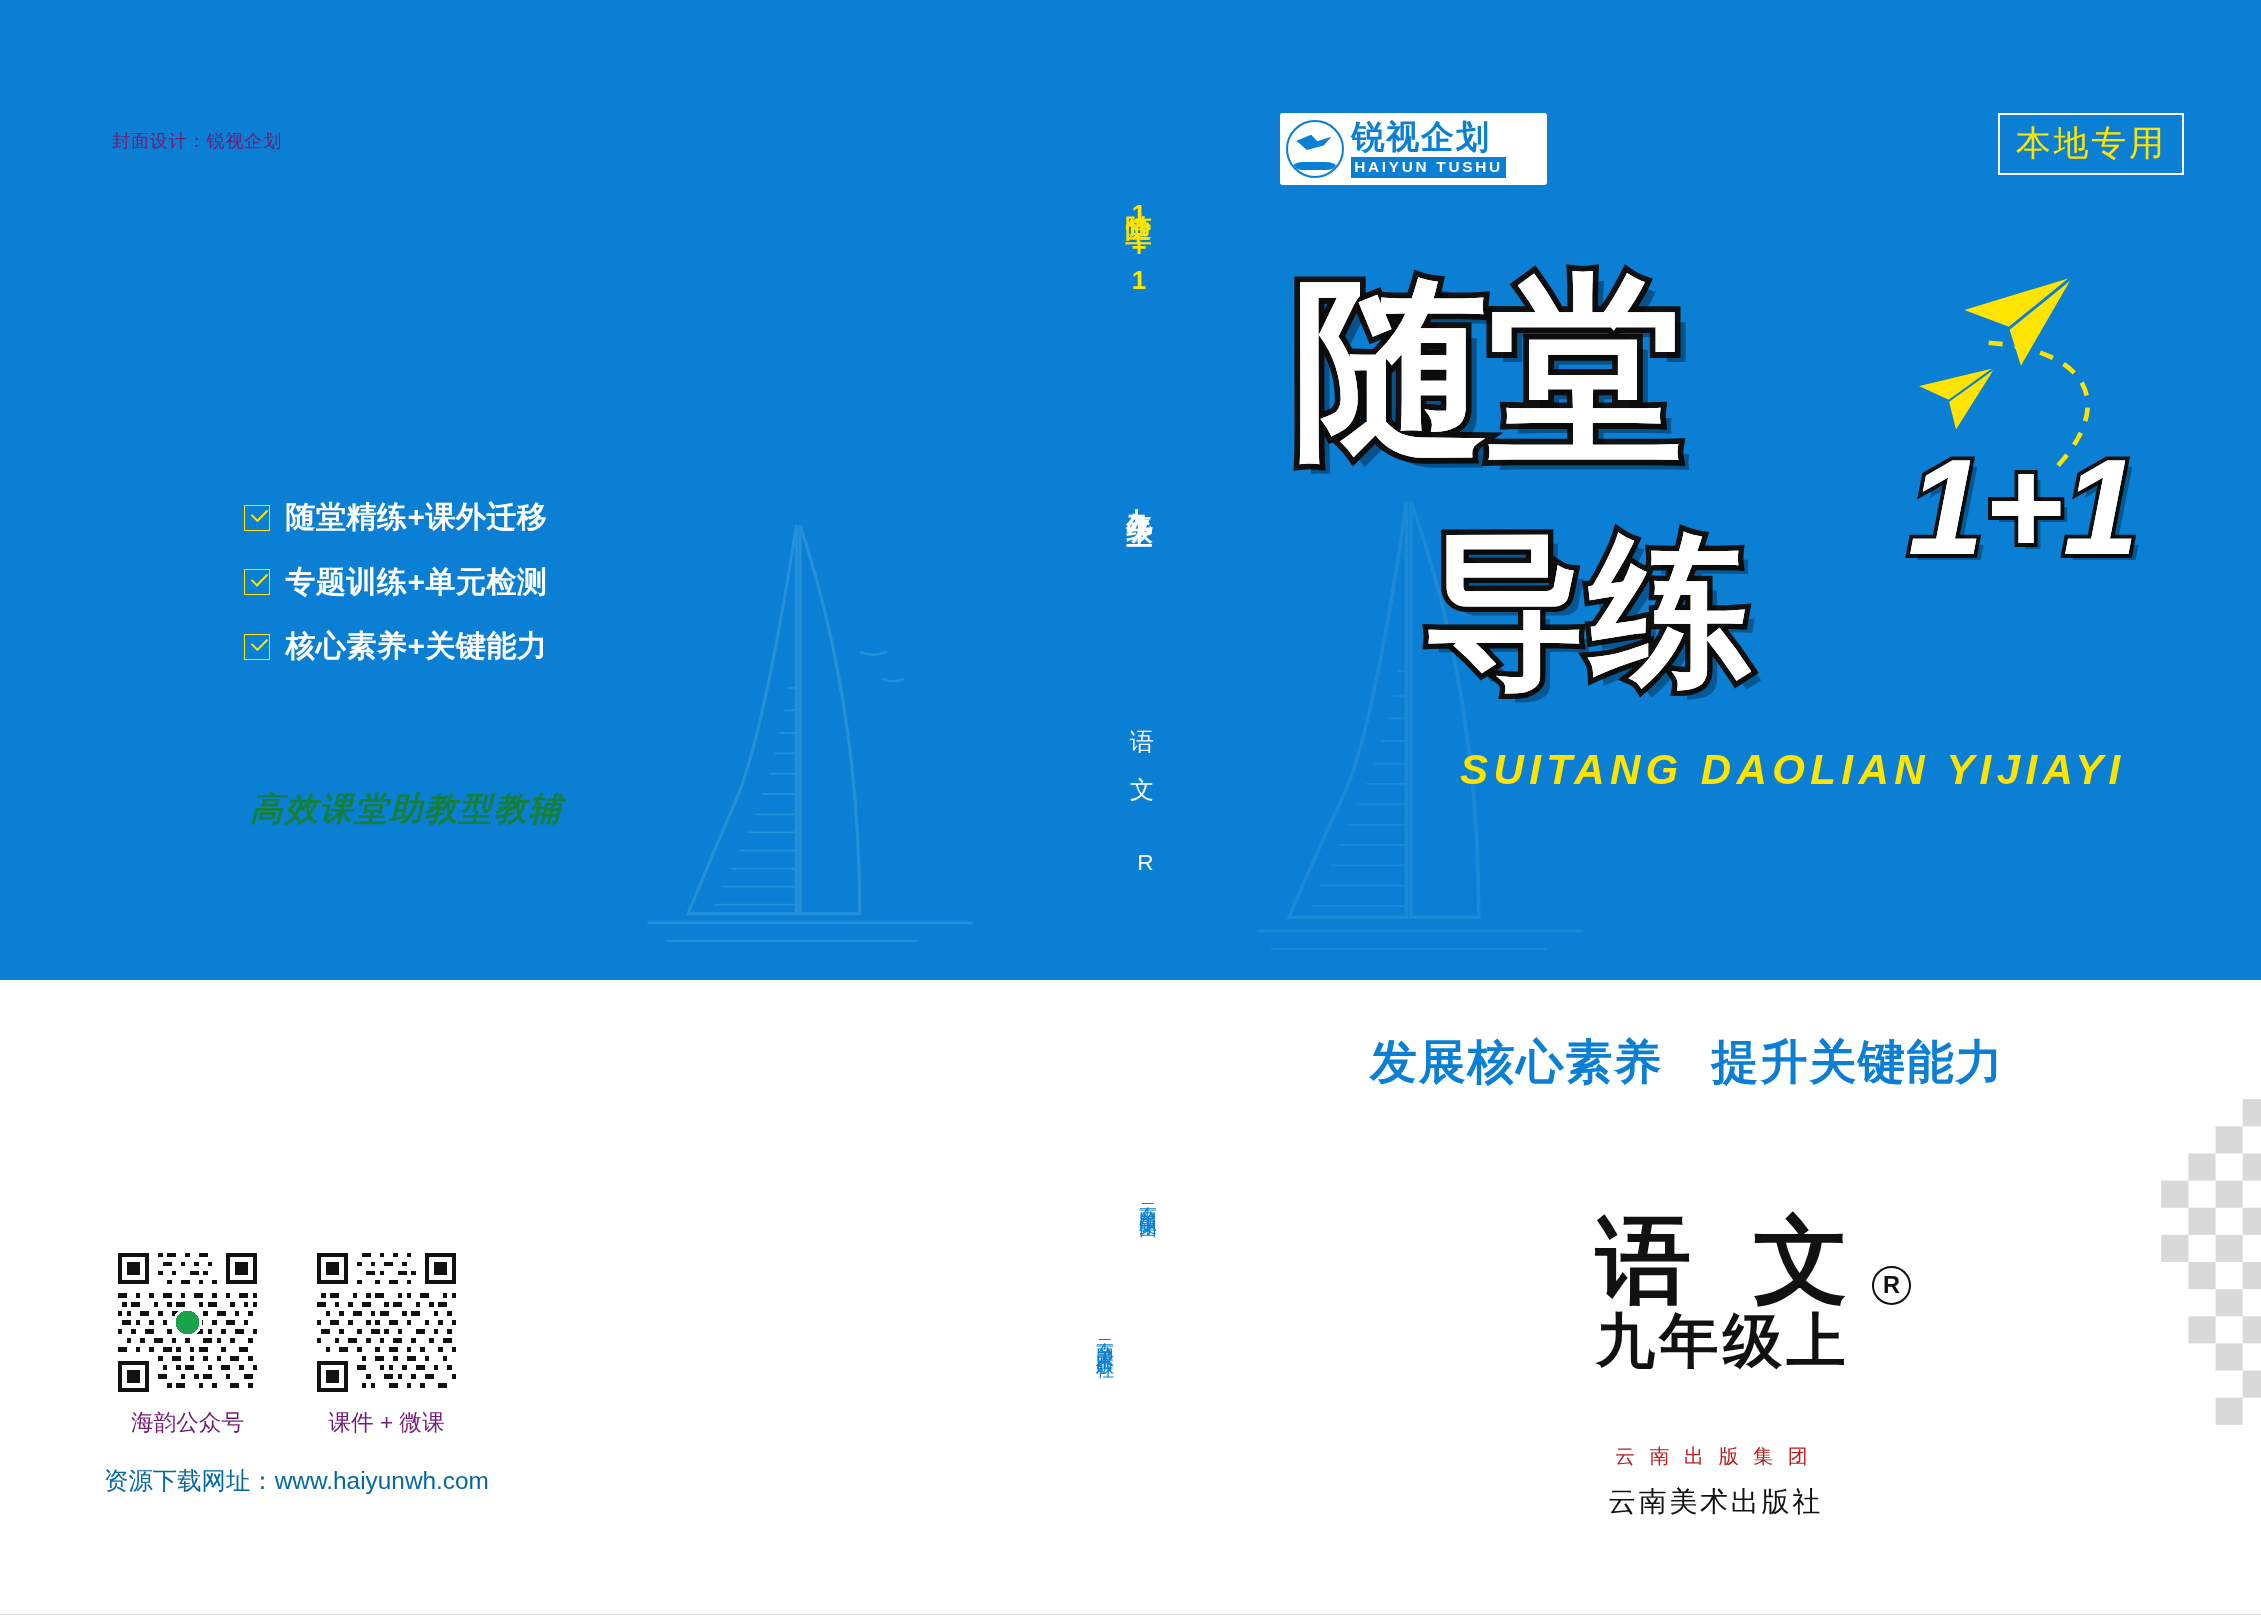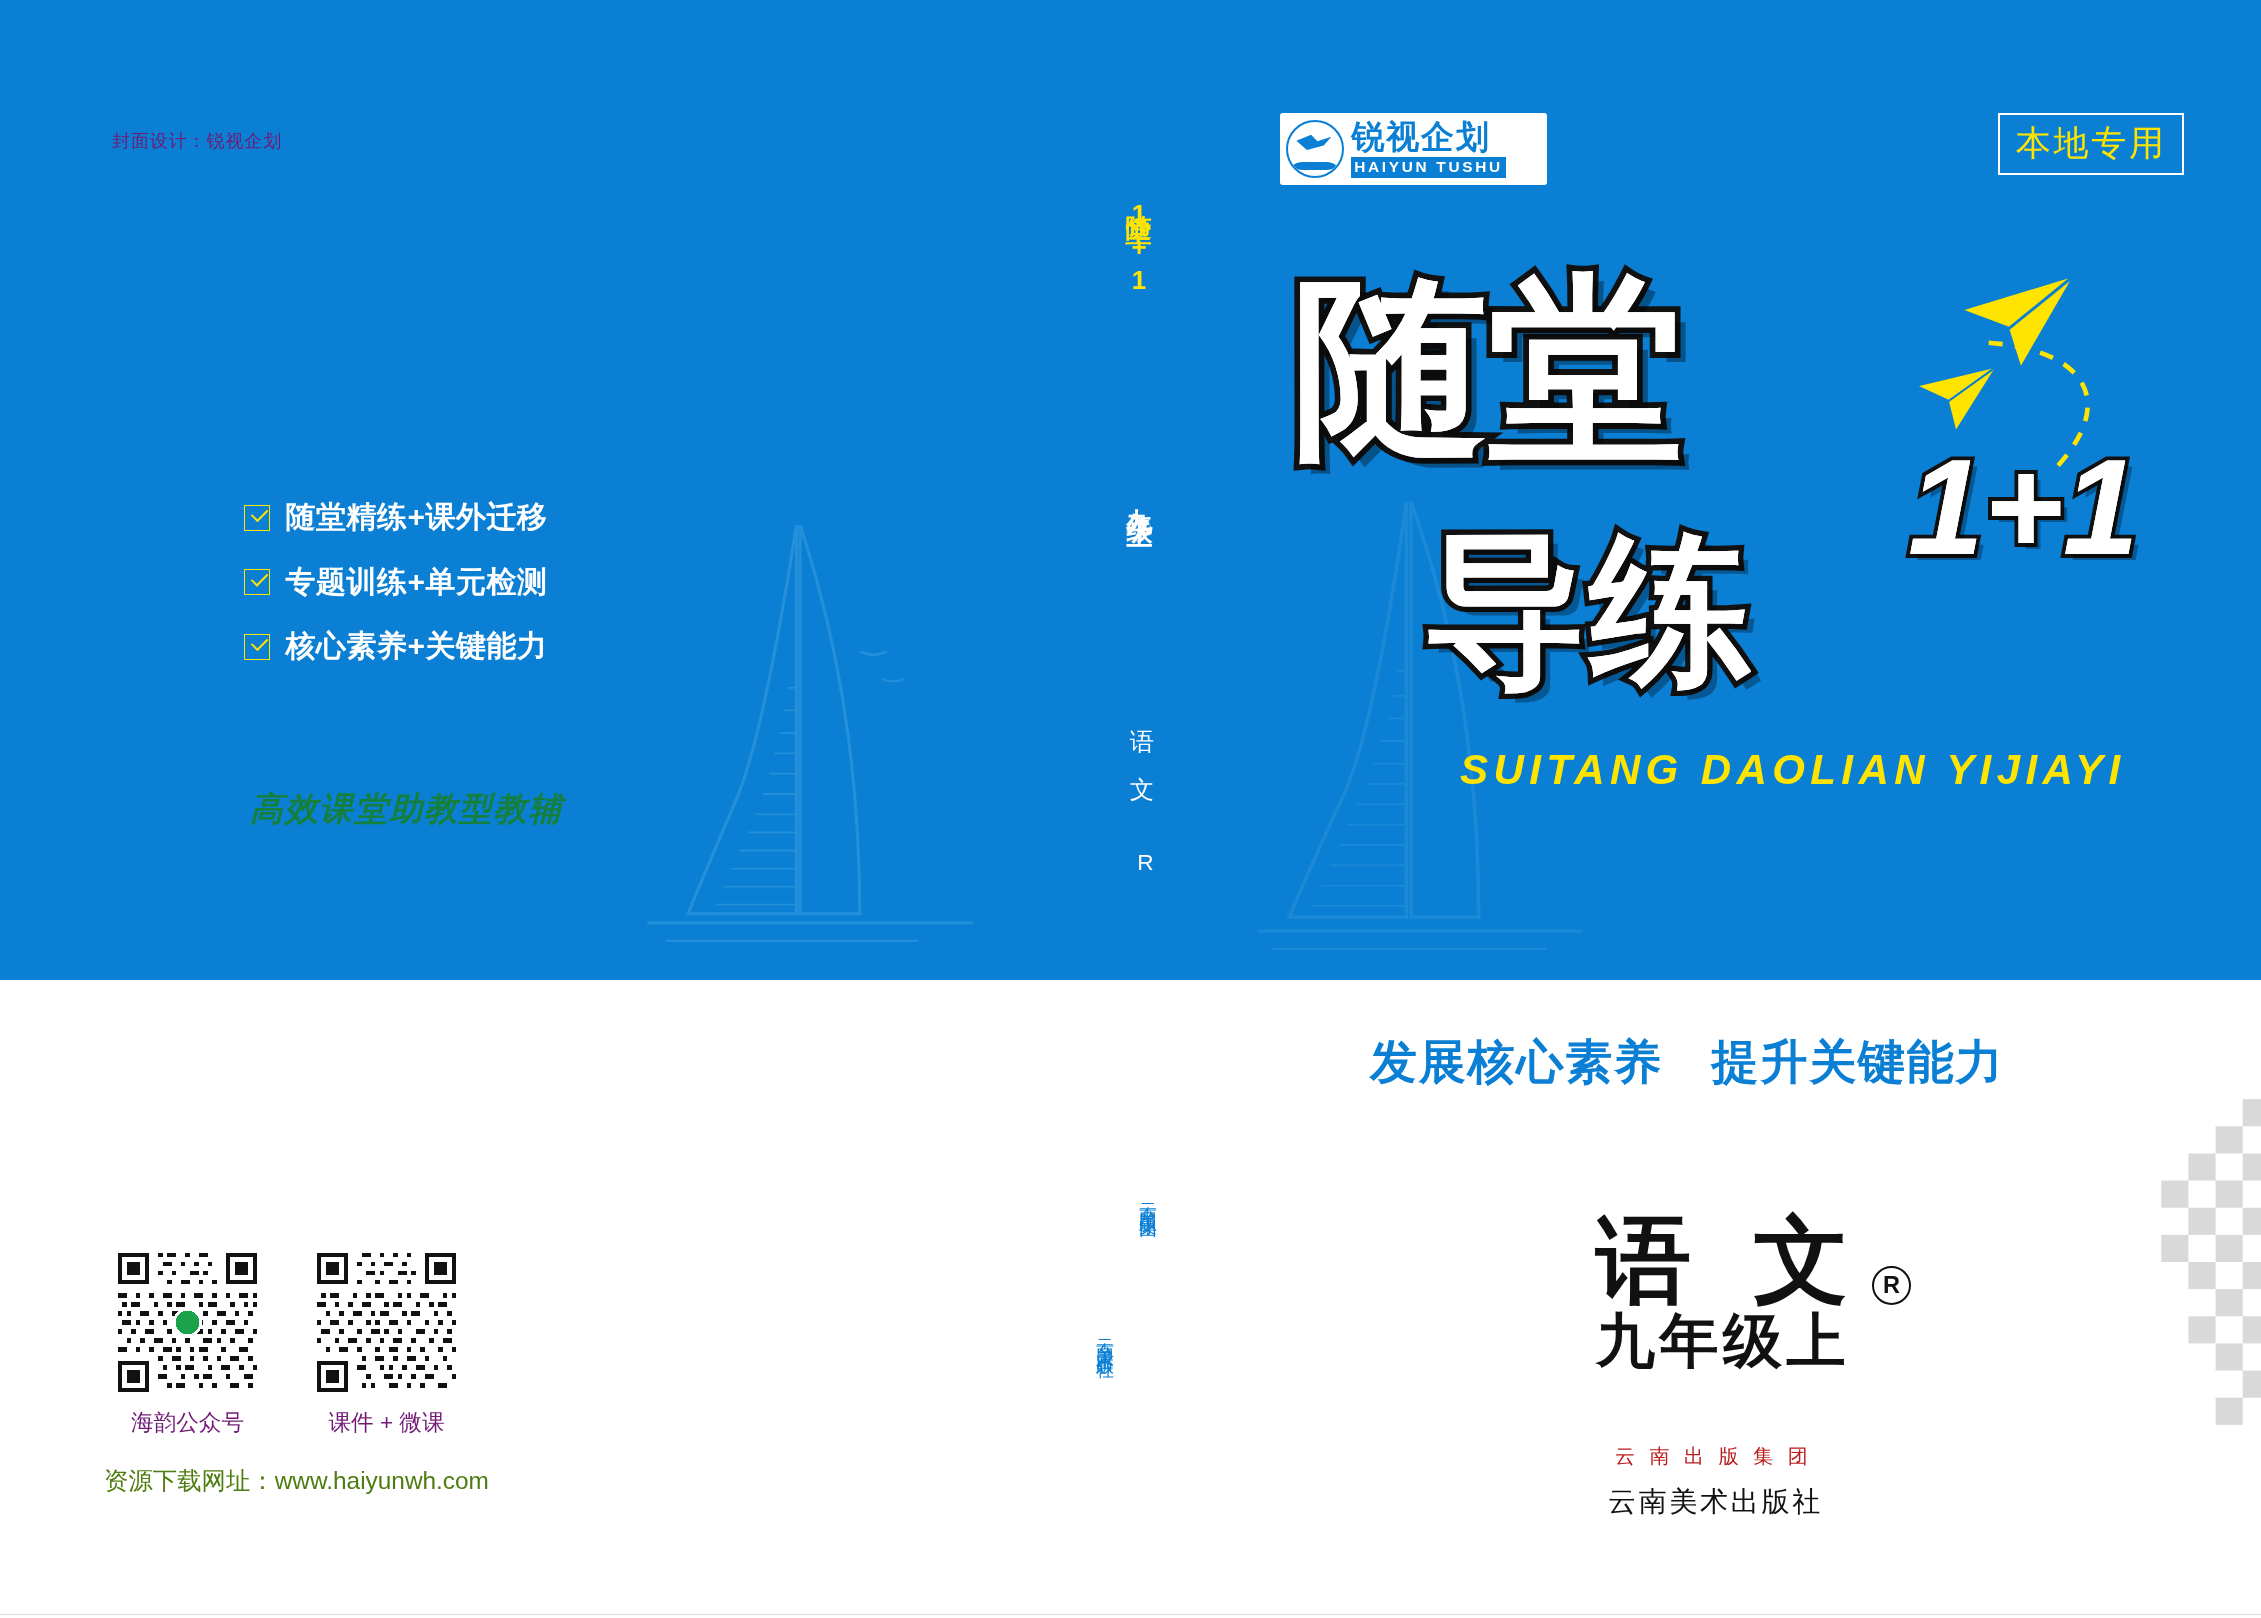--- a/index.html
+++ b/index.html
@@ -77,21 +77,21 @@
   .pub2{position:absolute;left:1608px;top:1483px;color:#111111;font-size:28px;letter-spacing:2.7px;white-space:nowrap;}
 
   
   .checker{position:absolute;right:0;top:1099px;width:190px;height:326px;}
 
   
   .qr-area{position:absolute;left:113px;top:1248px;}
   .qr{width:149px;height:149px;background:#ffffff;position:relative;}
   .qr-row{display:flex;gap:50px;}
   .qr-cap{text-align:center;font-size:22.6px;color:#701a75;margin-top:10px;white-space:nowrap;}
-  .site{position:absolute;left:104px;top:1465px;font-size:24.4px;color:#4d7c0f;white-space:nowrap;}
+  .site{position:absolute;left:104px;top:1465px;font-size:24.4px;color:#0369a1;white-space:nowrap;}
 
   
   .trimline{position:absolute;left:0;top:1614px;width:2297px;height:0.9px;background:#dcdcdc;}
 </style>
 </head>
 <body>
 
 <div class="page">
 
   <div class="blue-band"></div>

